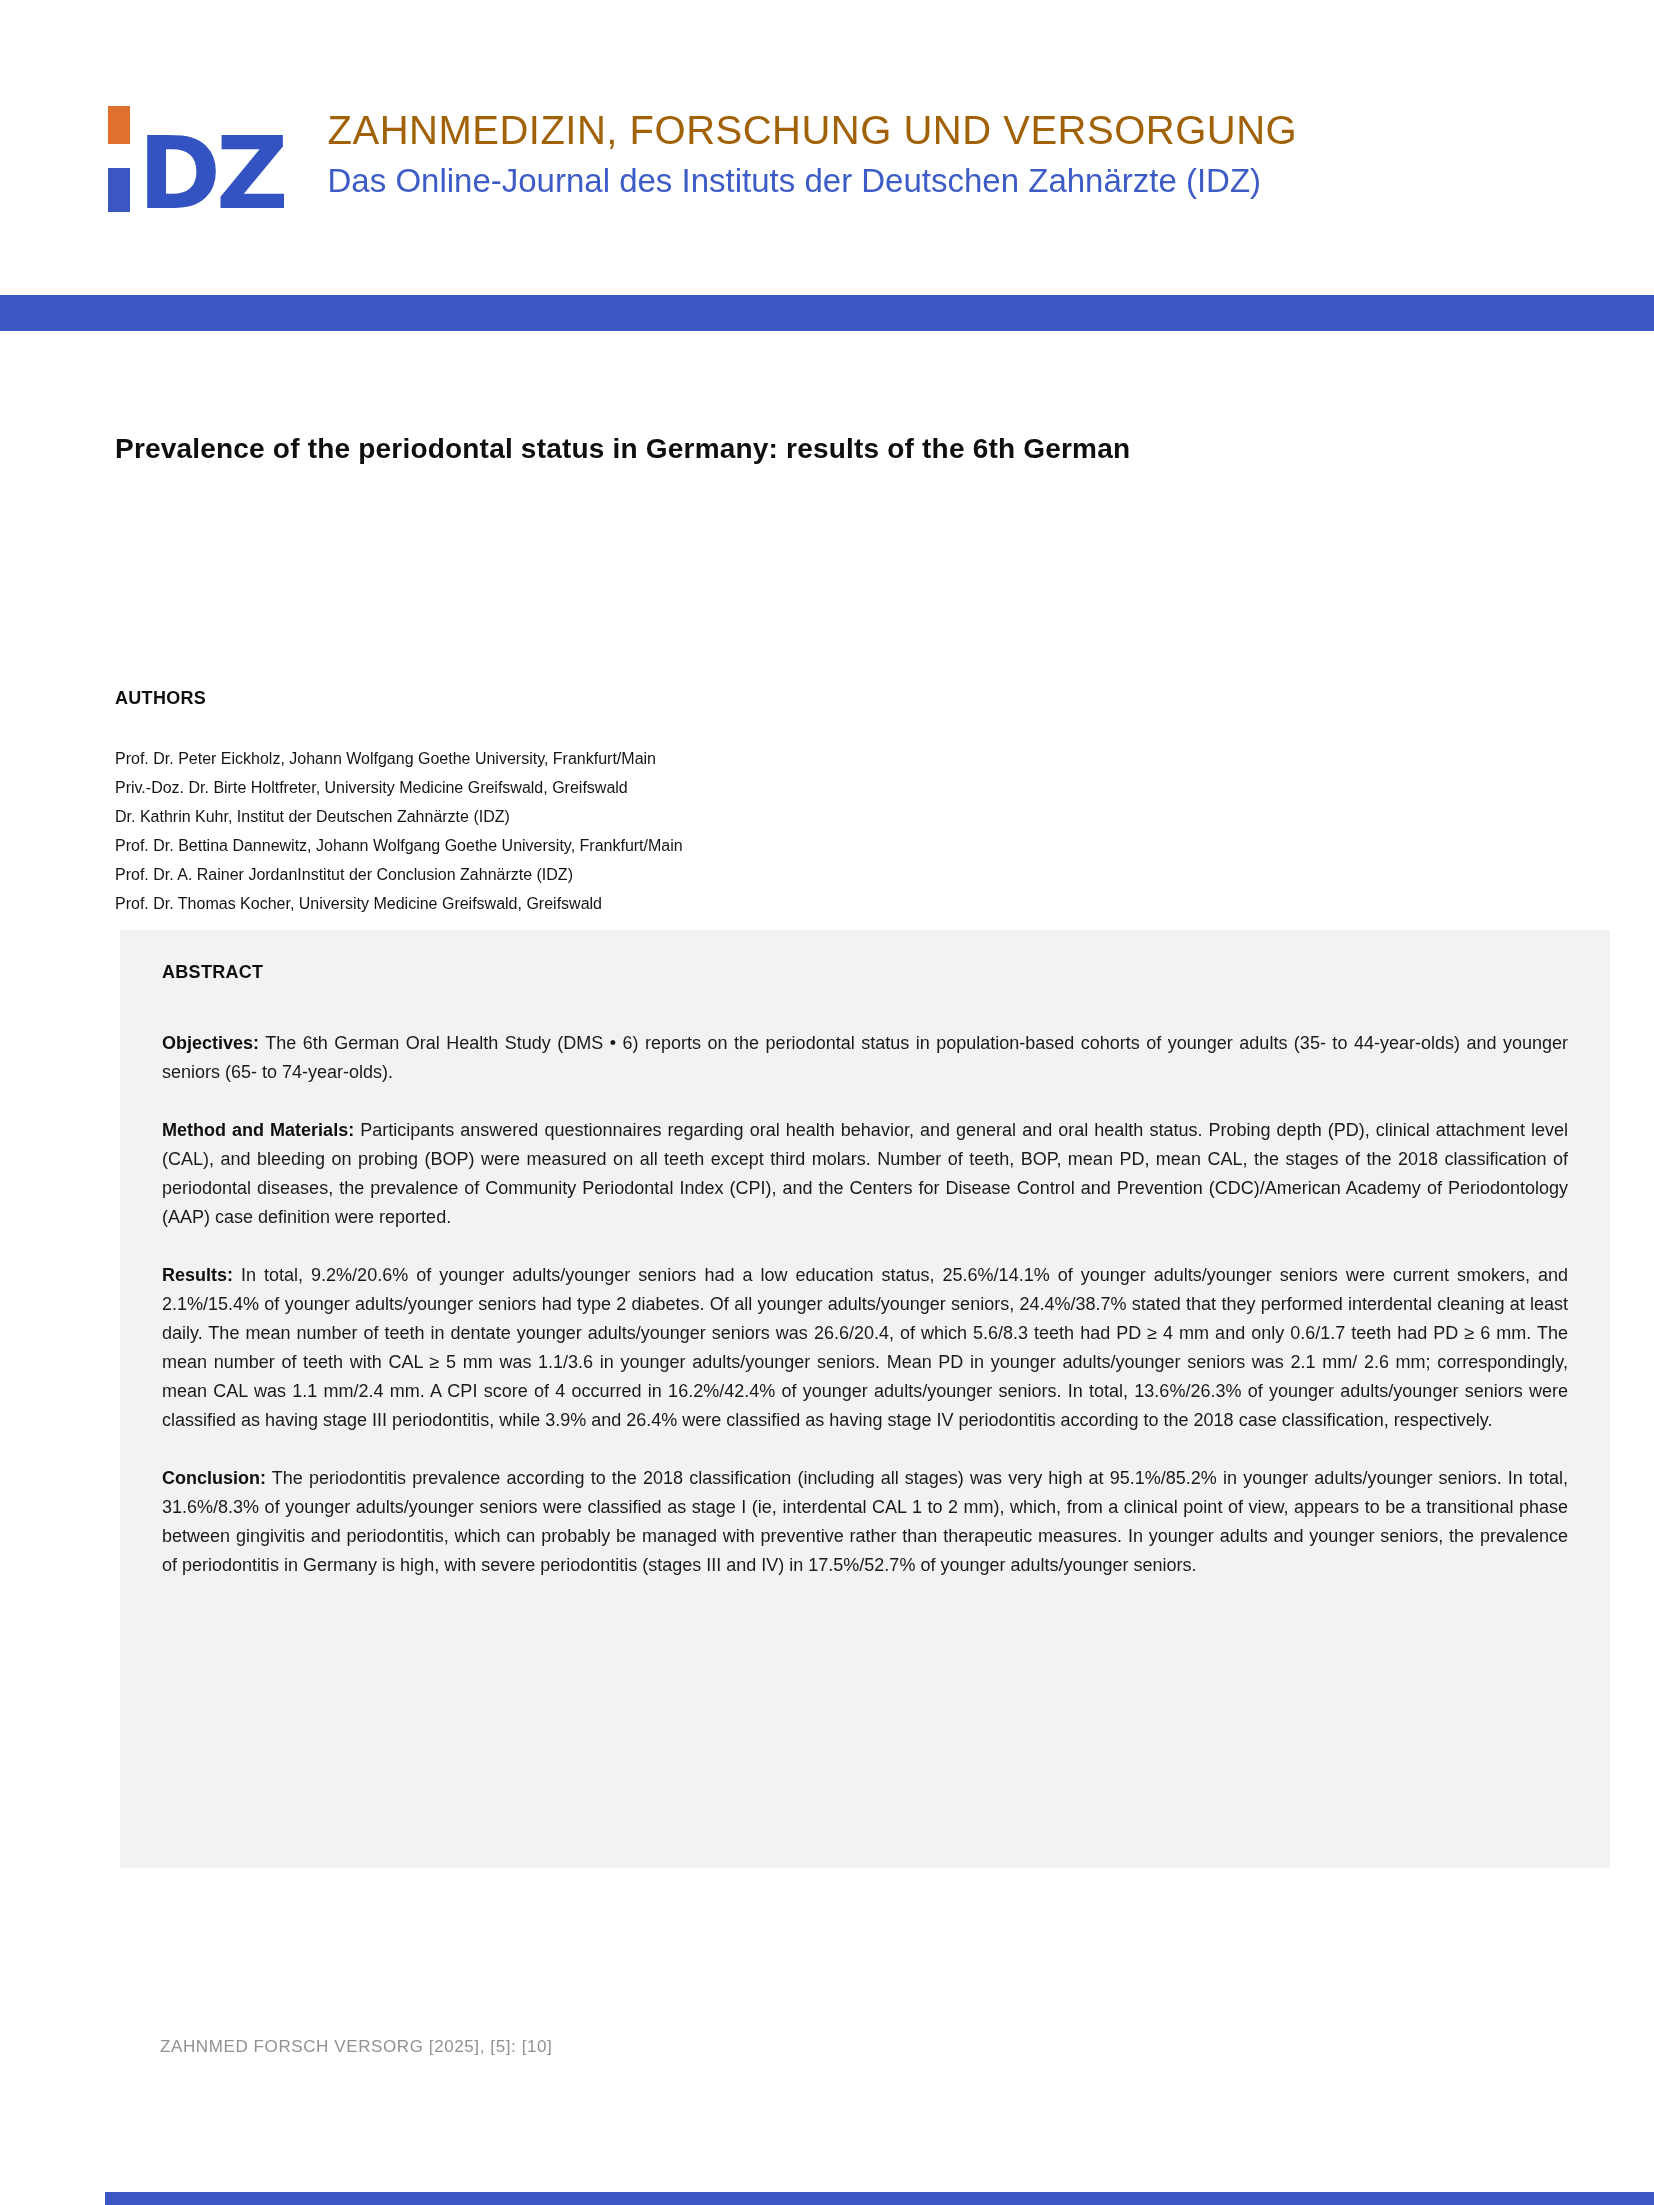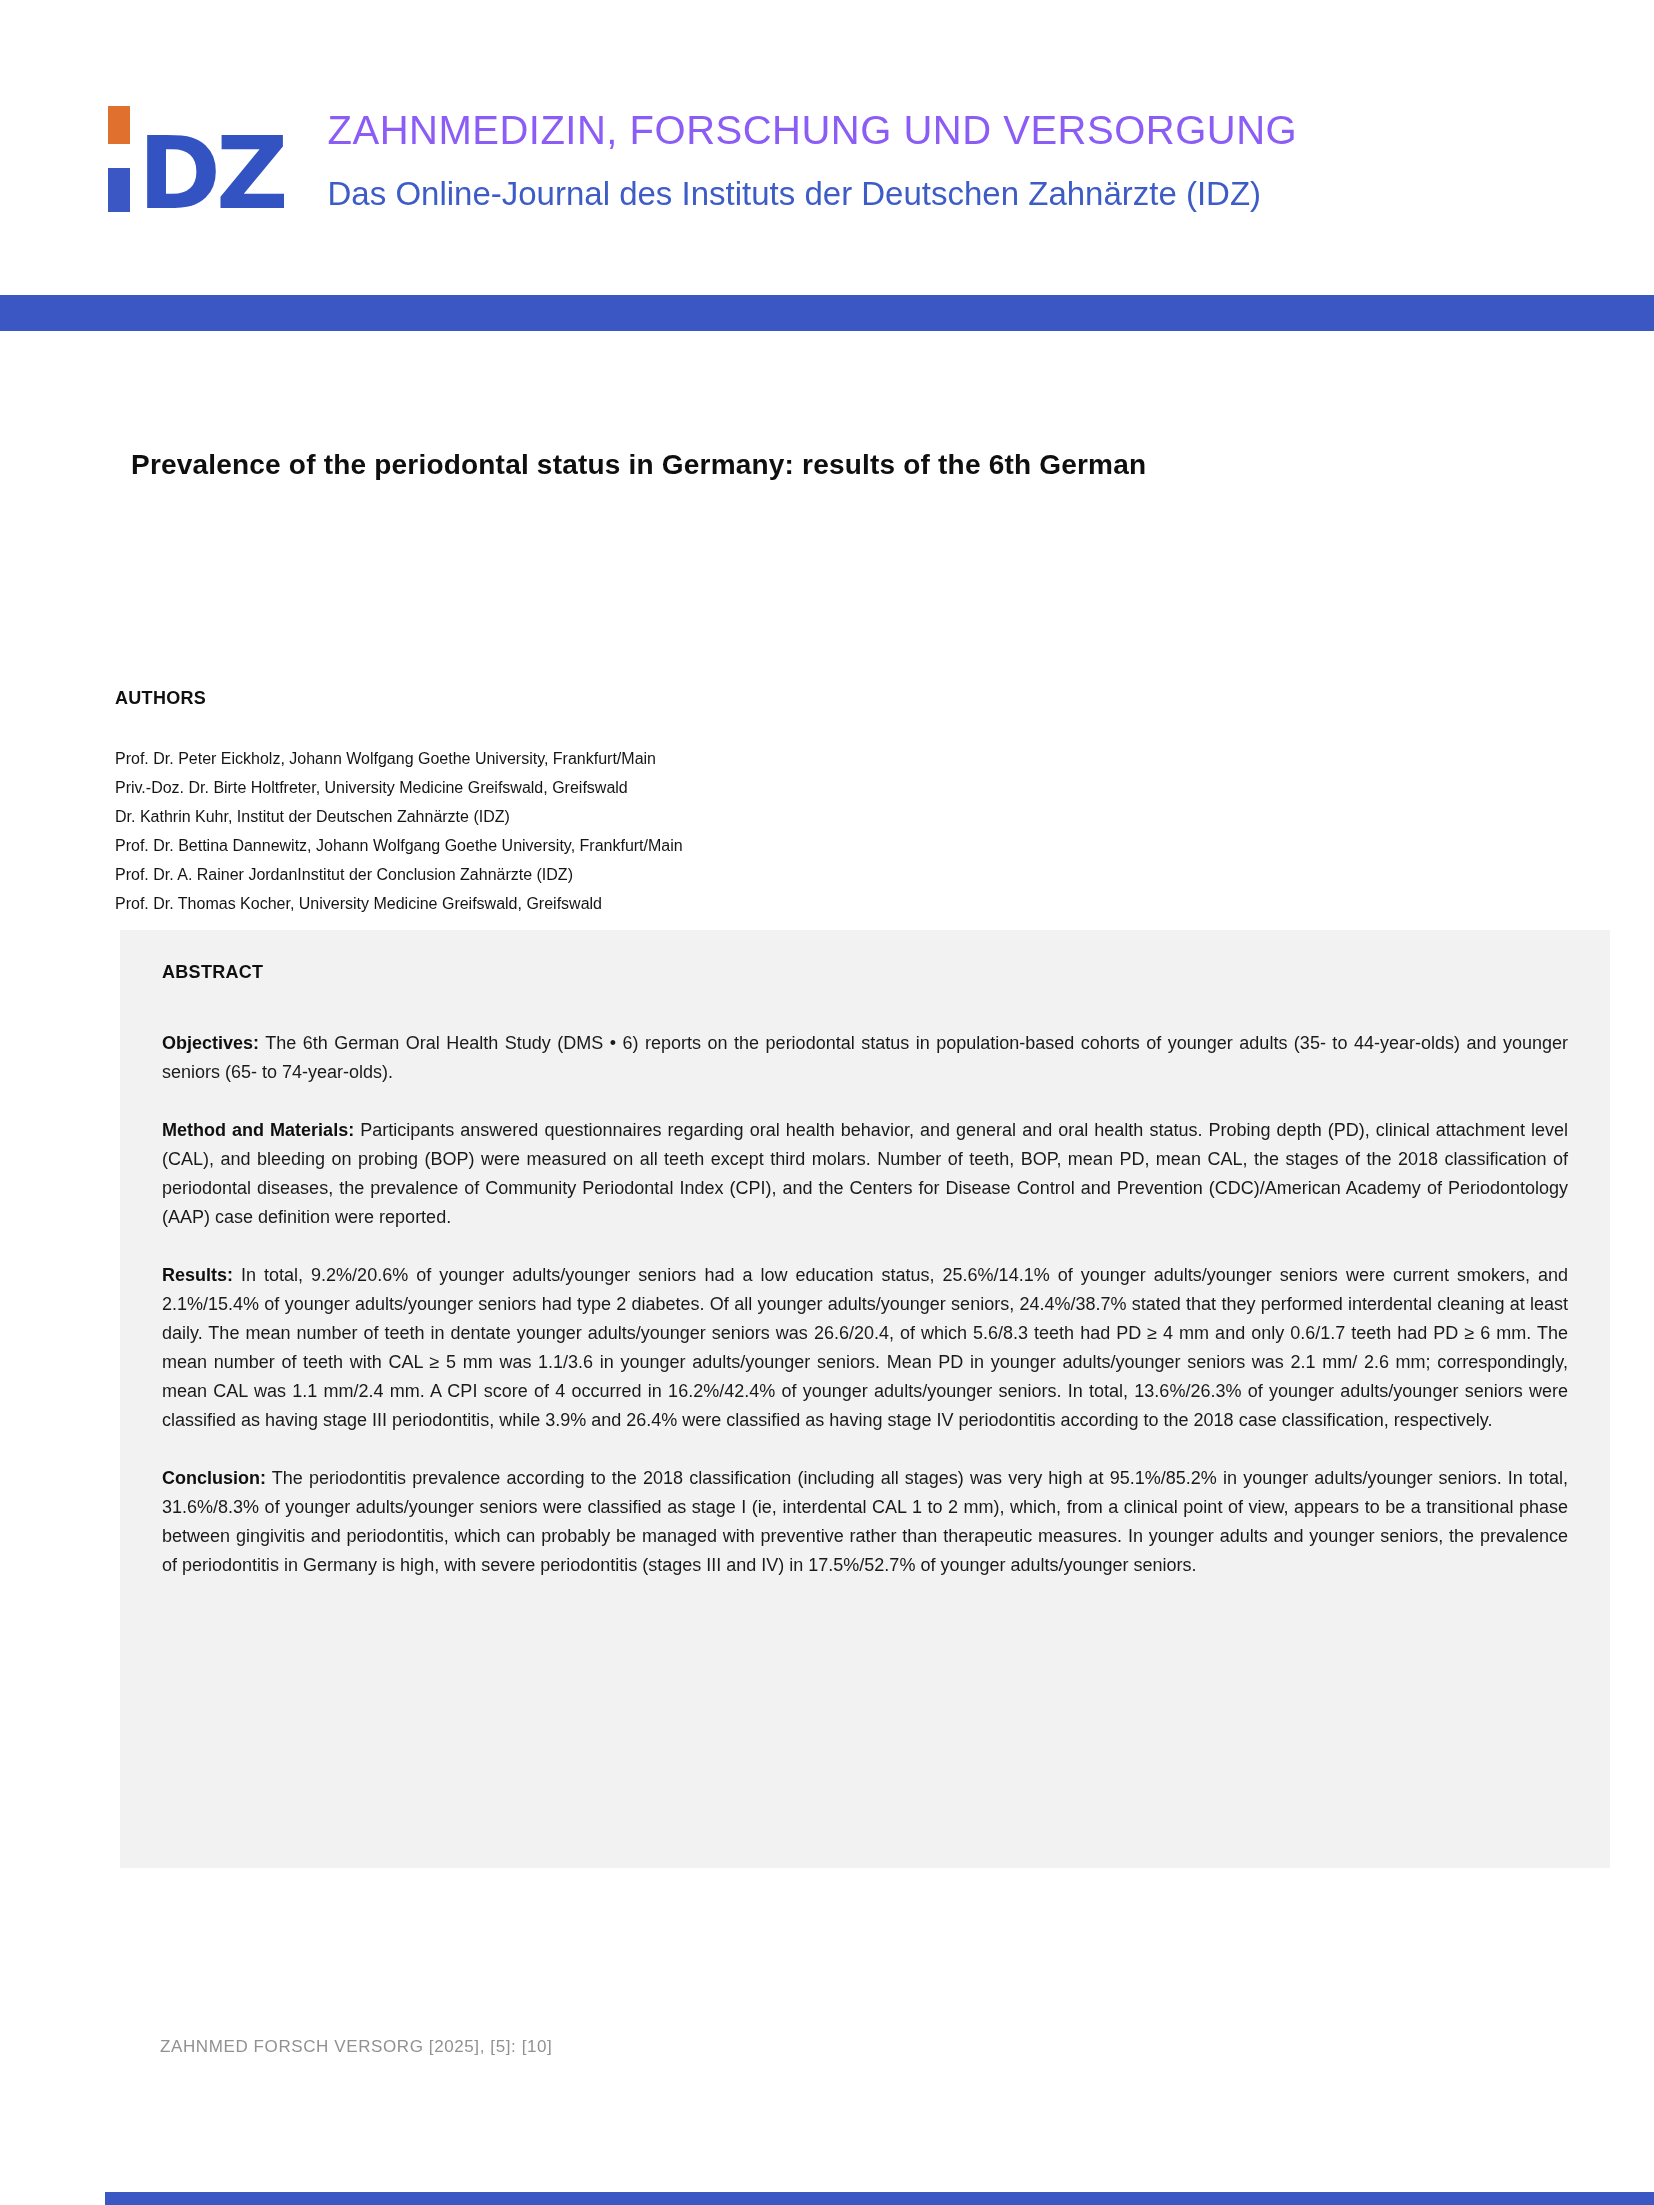--- a/index.html
+++ b/index.html
@@ -36,23 +36,23 @@
     font-weight: 800;
     font-size: 100px;
     line-height: 0.92;
     letter-spacing: -5px;
     color: #3353c2;
   }
   .masthead-text { padding-top: 2px; }
   .journal-name {
     font-size: 40px;
     line-height: 44px;
-    color: #8b5cf6;
+    color: #a16207;
     letter-spacing: 0.5px;
-    margin-bottom: 24px;
+    margin-bottom: 11px;
     white-space: nowrap;
   }
   .journal-subtitle {
     font-size: 33px;
     line-height: 36px;
     color: #3d5cc6;
     white-space: nowrap;
   }
 
   
@@ -63,21 +63,21 @@
     width: 100%;
     height: 36px;
     background: #3a57c3;
   }
 
   
   .title {
     position: absolute;
     left: 115px;
     top: 425px;
-    margin: 16px;
+    margin: 0;
     font-size: 28px;
     font-weight: bold;
     color: #0f0f0f;
     line-height: 48px;
     letter-spacing: 0.2px;
   }
 
   
   .authors { position: absolute; left: 115px; top: 688px; }
   .authors-heading {

